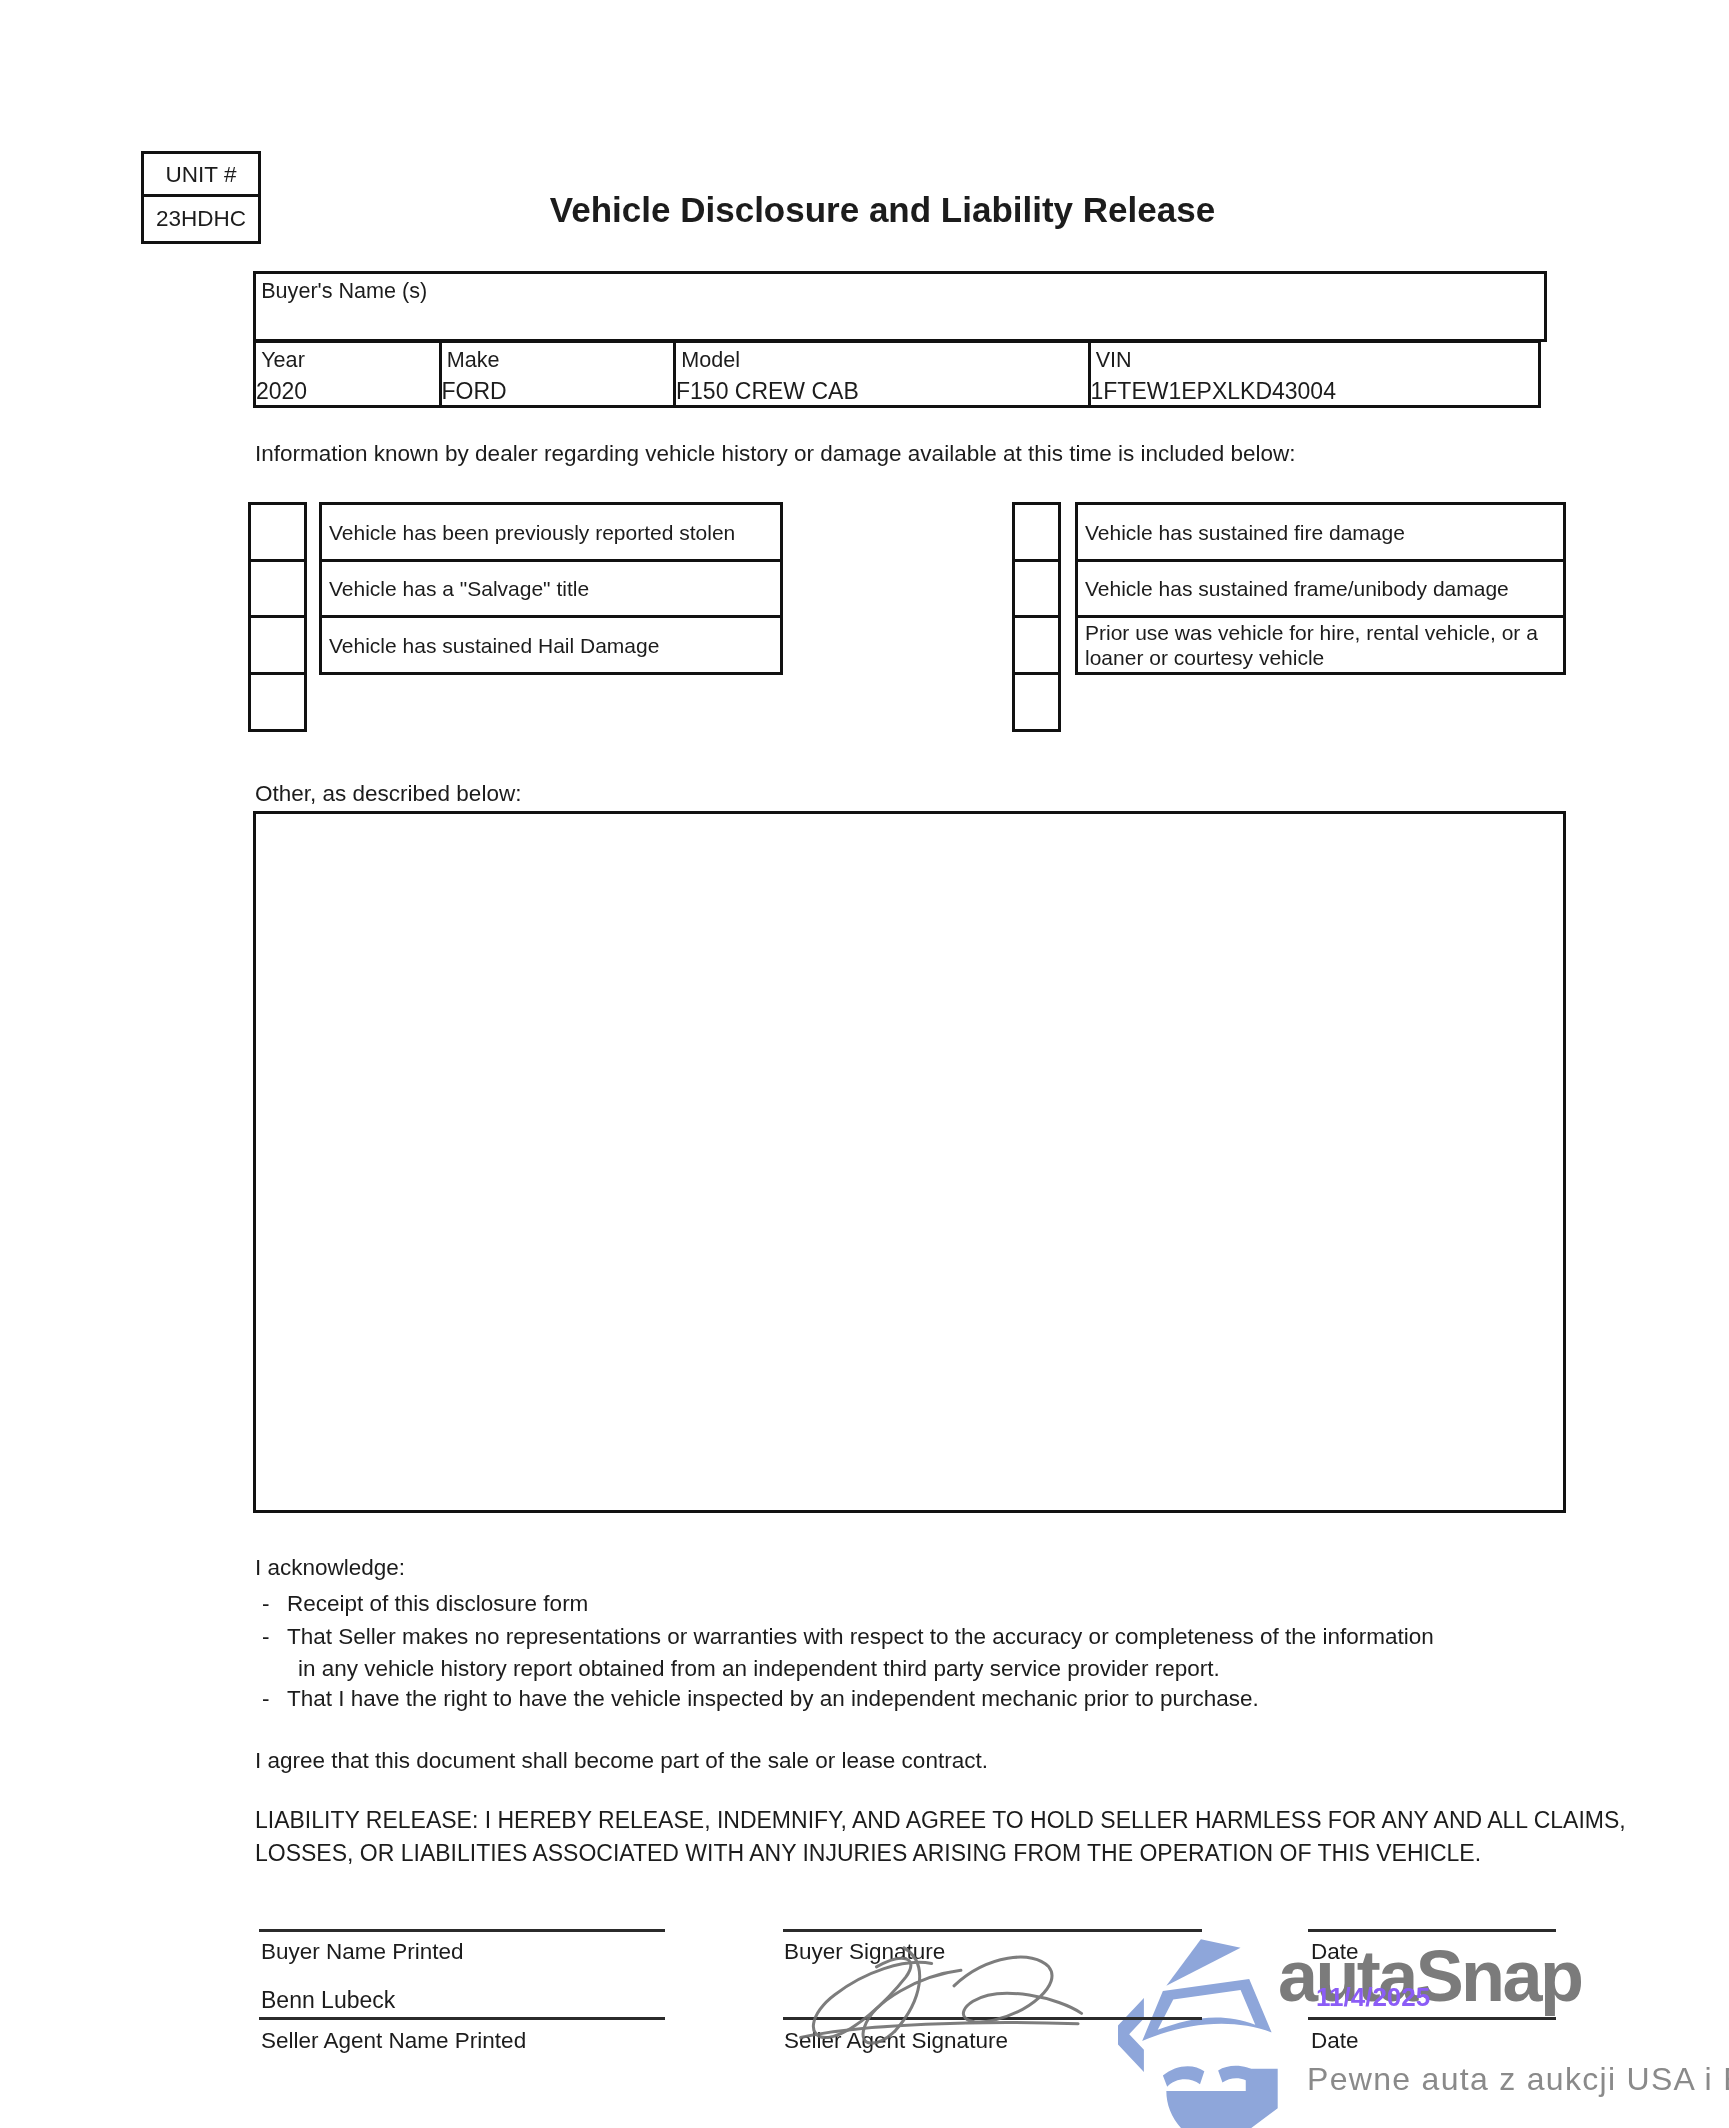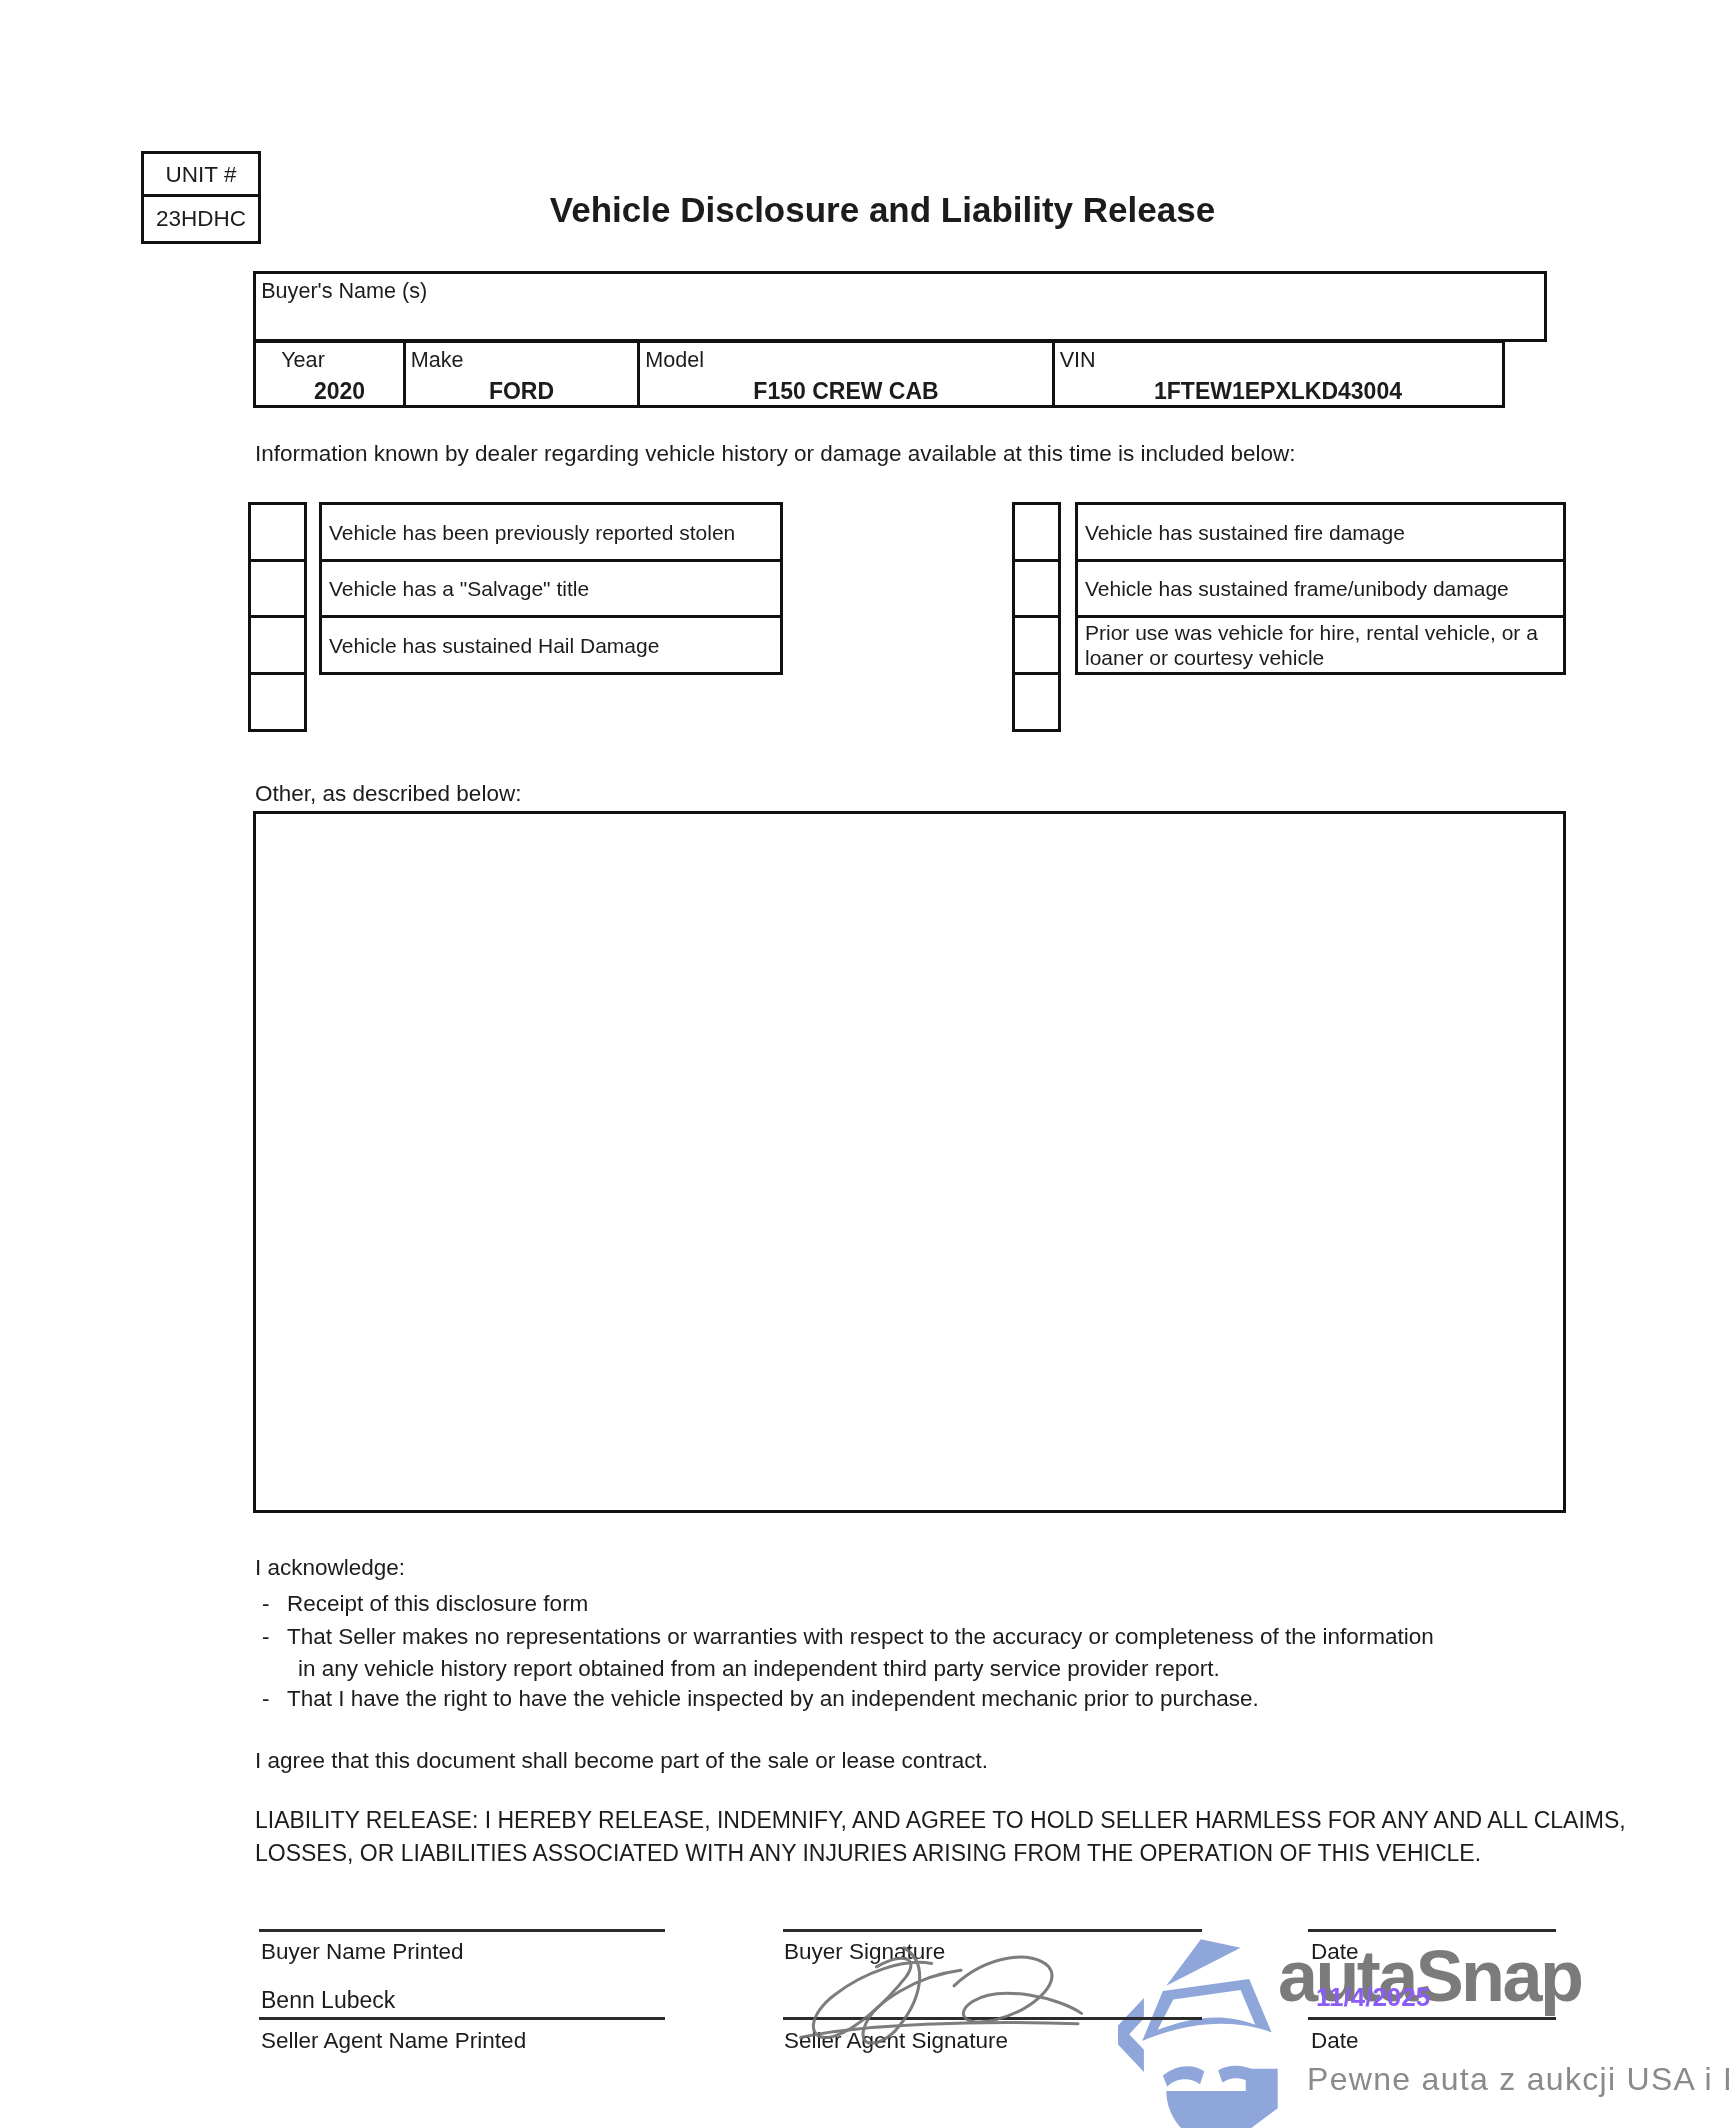--- a/index.html
+++ b/index.html
@@ -14,21 +14,21 @@
   #unit-box .cell.top{border-bottom:3.5px solid #111;padding:7.8px 1.7px 6px;}
   #unit-box .cell.bot{padding:9.5px 1.7px 8.6px;}
   
   #doc-title{left:0;top:190px;width:1729px;text-align:center;font-size:35px;font-weight:600;
     letter-spacing:0px;z-index:2;padding-left:18px;}
   
   #veh-table{left:253px;top:271px;width:1294px;z-index:2;}
   .tbl-row{display:flex;}
   .tbl-cell{border:3.5px solid #111;box-sizing:border-box;position:relative;background:#fff;}
   .tbl-cell .lbl{font-size:21.6px;padding:3.5px 0 0 5.2px;}
-  .tbl-cell .val{font-size:23px;text-align:center;padding-top:5.2px;font-weight:bold;}
+  .tbl-cell .val{font-size:23px;padding-top:5.2px;}
   #buyer-cell{width:1294px;height:71px;}
   .fld-cell{height:68px;margin-top:-1.7px;}
   .fld-cell + .fld-cell{margin-left:-3.5px;}
   
   #intro-line{left:255px;top:441px;width:1254px;font-size:22.5px;z-index:2;}
   
   .cb-group{display:flex;z-index:2;}
   #cb-group-left{left:248px;top:502px;}
   #cb-group-right{left:1012px;top:502px;}
   .cb-col{display:flex;flex-direction:column;}
@@ -114,21 +114,21 @@
   <div id="doc-title" class="abs">Vehicle Disclosure and Liability Release</div>
 
   <div id="veh-table" class="abs">
     <div class="tbl-row">
       <div id="buyer-cell" class="tbl-cell">
         <div class="lbl">Buyer's Name (s)</div>
         <div class="val"></div>
       </div>
     </div>
     <div class="tbl-row">
-      <div class="tbl-cell fld-cell" style="width:153px;padding-left:20px;">
+      <div class="tbl-cell fld-cell" style="width:189px;">
         <div class="lbl">Year</div>
         <div class="val">2020</div>
       </div>
       <div class="tbl-cell fld-cell" style="width:238px;">
         <div class="lbl">Make</div>
         <div class="val">FORD</div>
       </div>
       <div class="tbl-cell fld-cell" style="width:418px;">
         <div class="lbl">Model</div>
         <div class="val">F150 CREW CAB</div>

